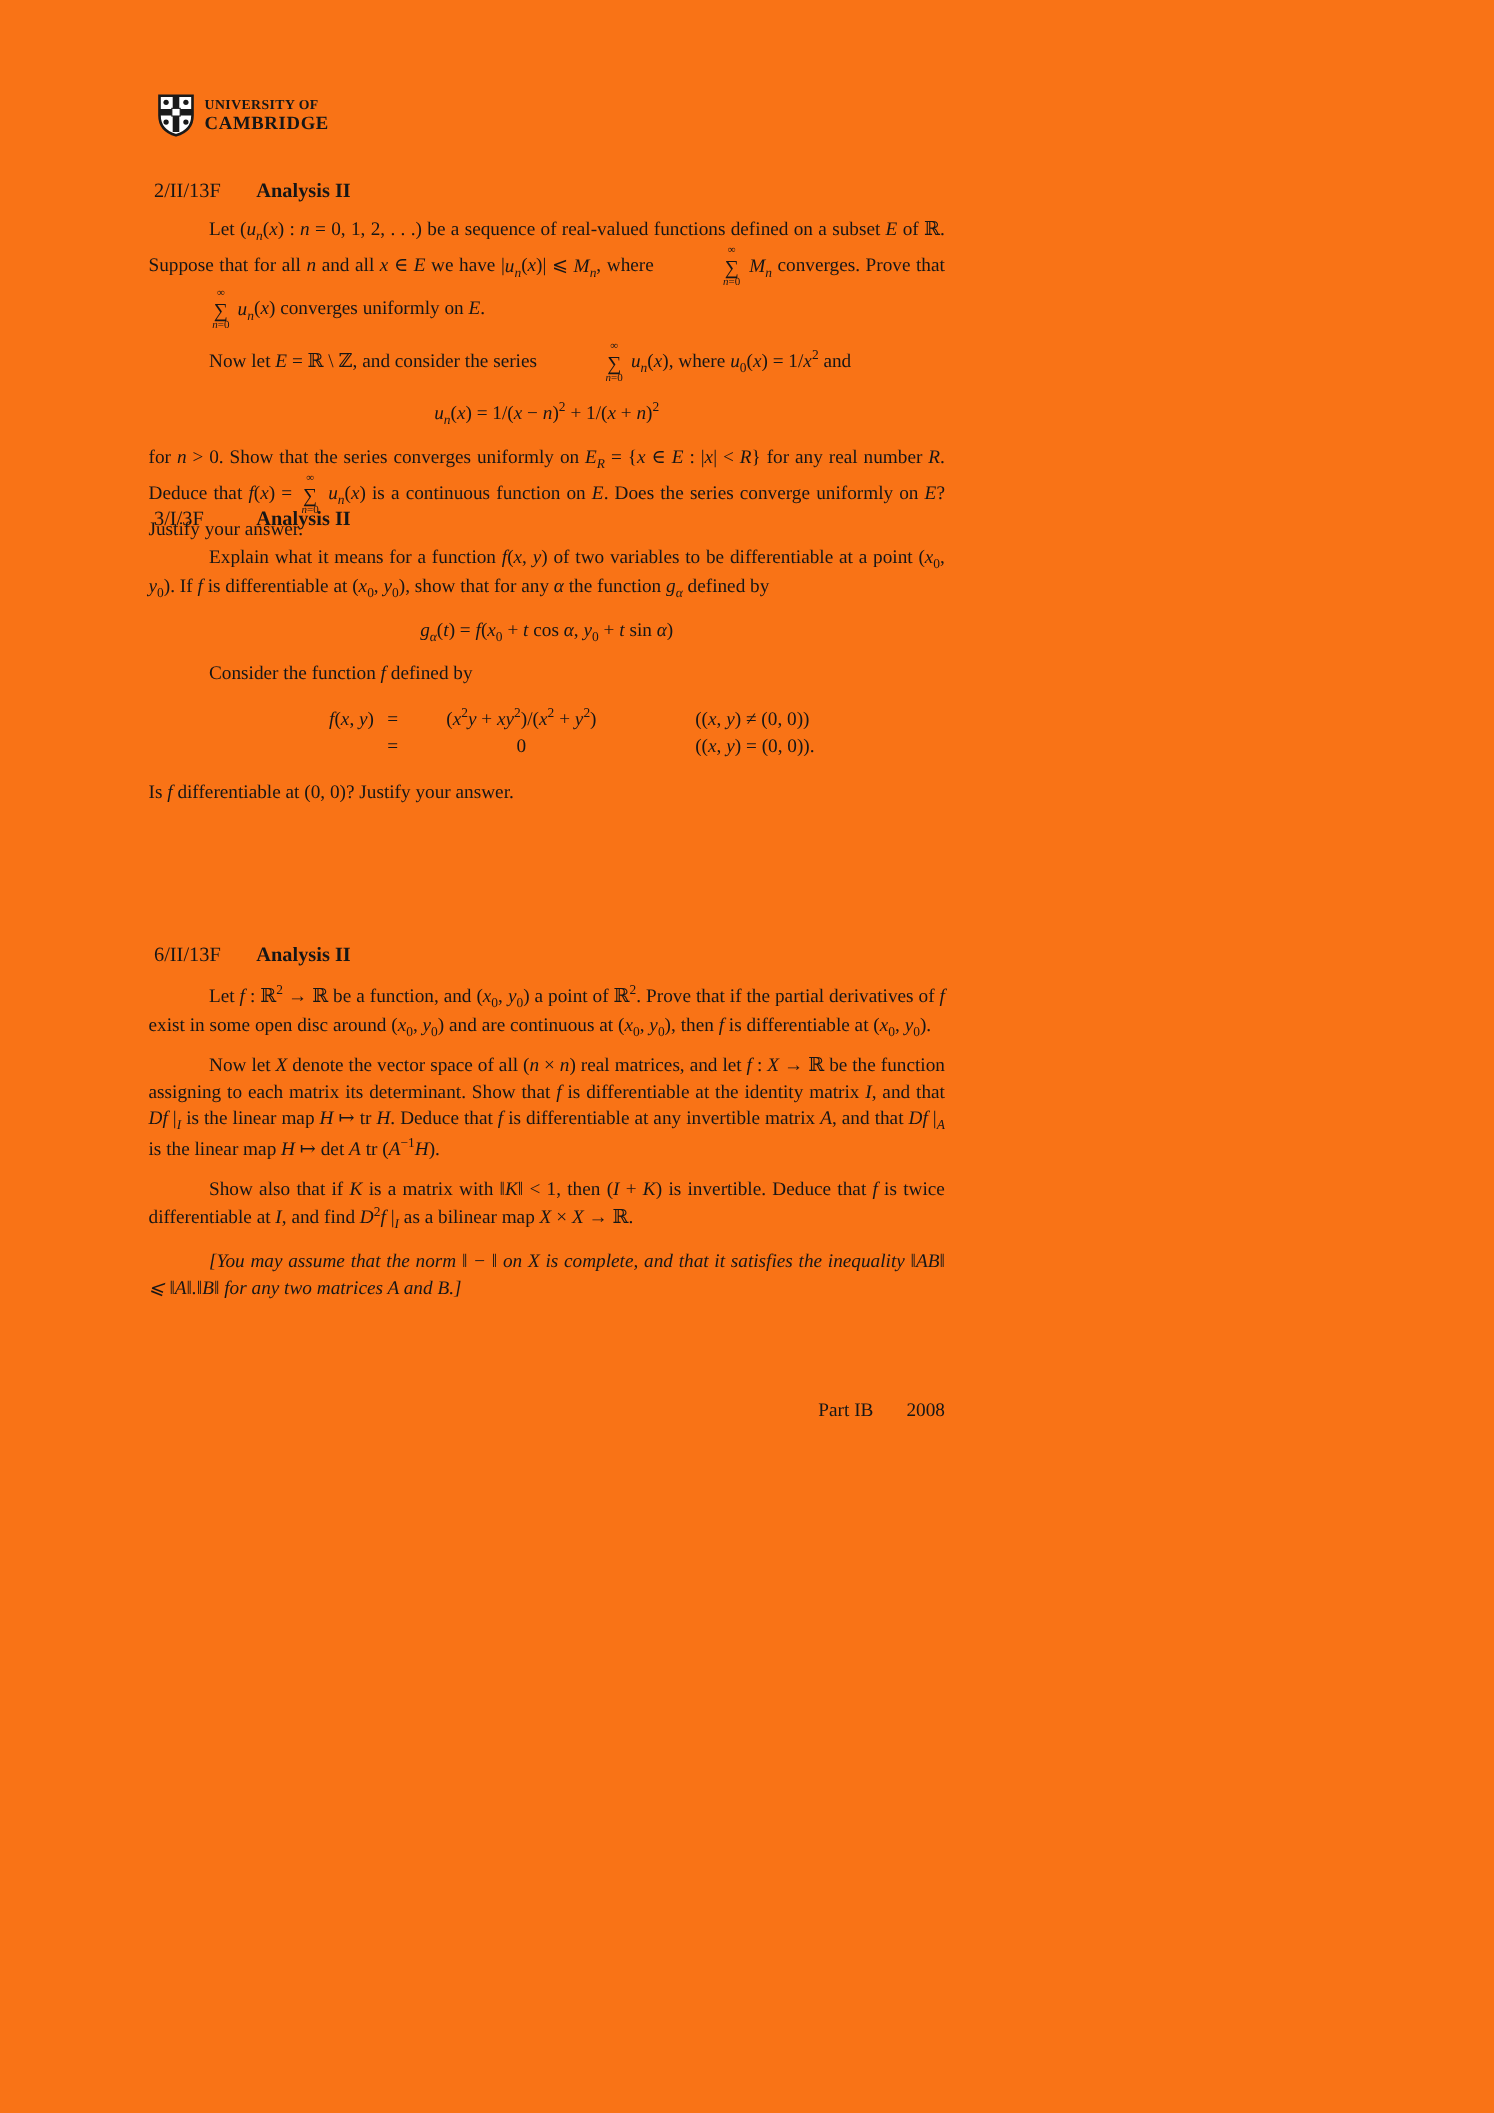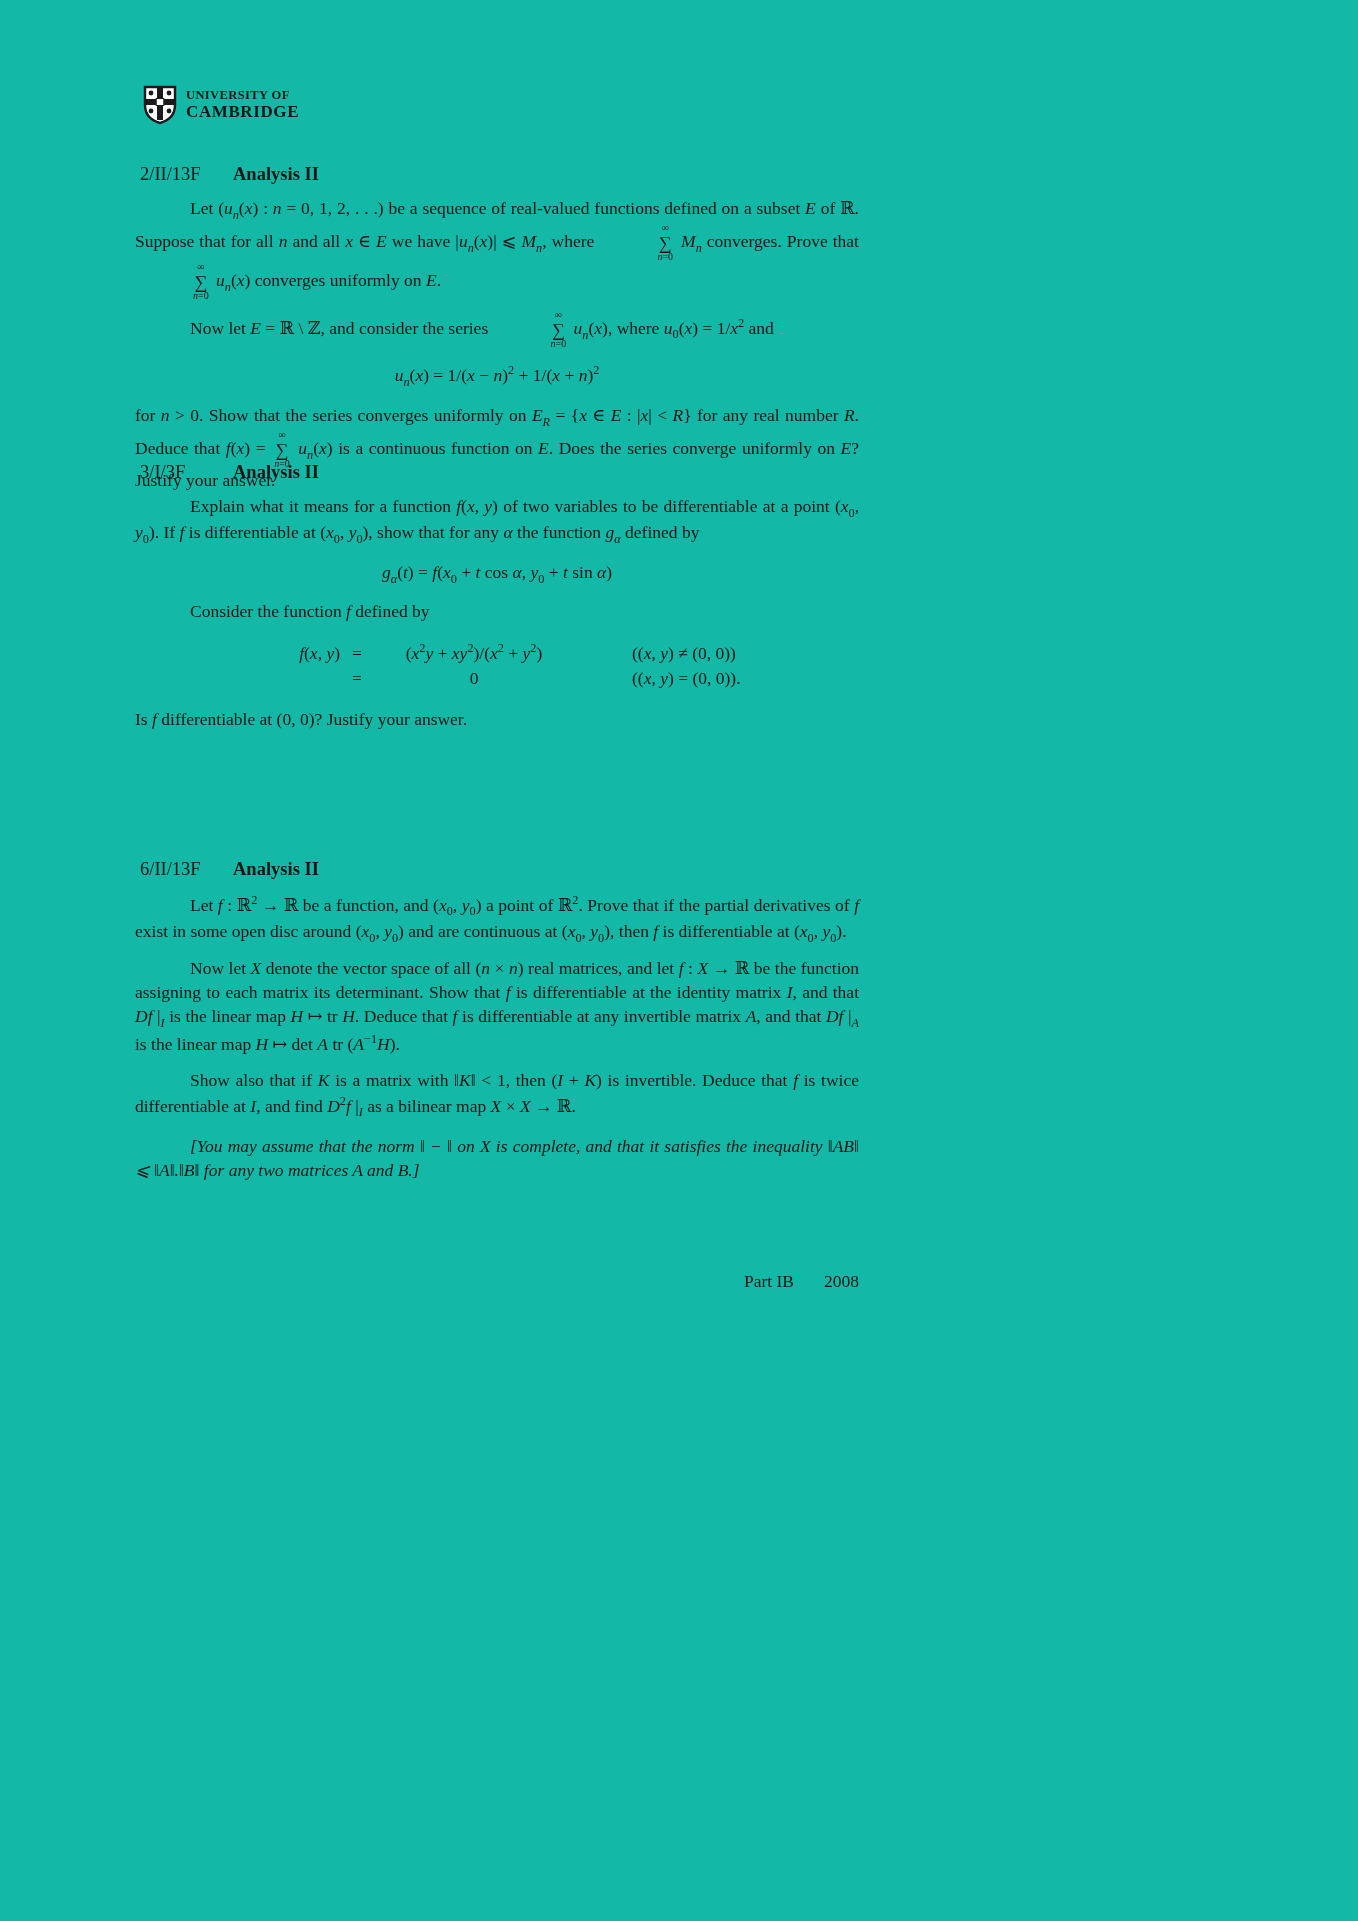--- a/index.html
+++ b/index.html
@@ -2,21 +2,21 @@
 <html><head>
 <meta charset="utf-8">
 <style>
   * { margin:0; padding:0; box-sizing:border-box; }
   html,body { background:#ffffff; }
   body {
     width:1358px; height:1921px;
     font-family:"Liberation Serif","DejaVu Serif",serif;
     color:#161616;
   }
-  .page { position:relative; width:1358px; height:1921px; background:#14b8a6; overflow:hidden; }
+  .page { position:relative; width:1358px; height:1921px; background:#f97316; overflow:hidden; }
   .column { position:absolute; left:135px; top:0; width:724px; height:100%; }
 
   
   .logo { position:absolute; top:85px; left:8px; display:flex; align-items:center; gap:9px; }
   .wm1 { font-size:12.5px; font-weight:bold; letter-spacing:0.4px; line-height:1.15; }
   .wm2 { font-size:17px;  font-weight:bold; letter-spacing:0.6px; line-height:1.15; }
   .pagenum { position:absolute; top:104px; left:0; right:0; text-align:center; font-size:17.5px; }
 
   
   .q { position:absolute; left:0; right:0; }

